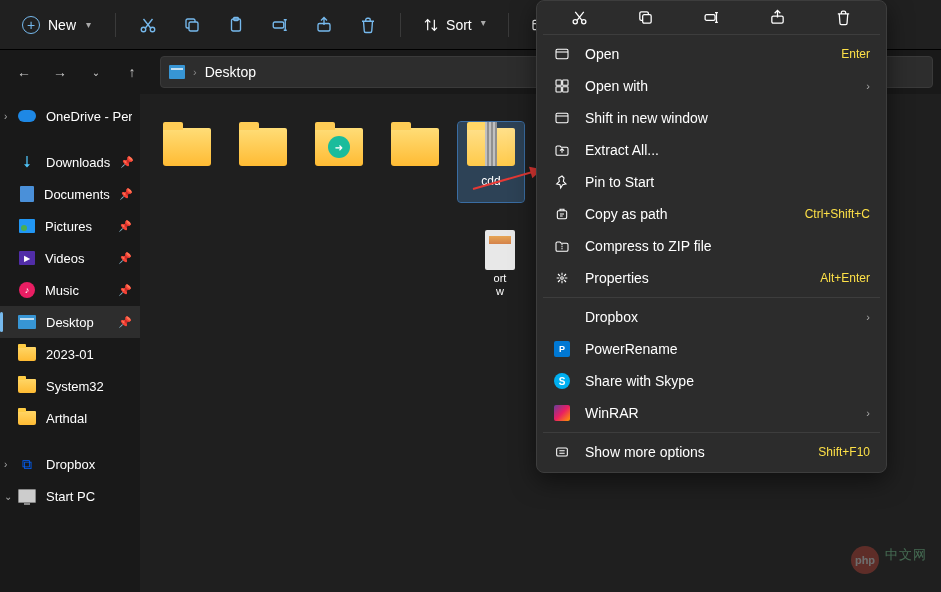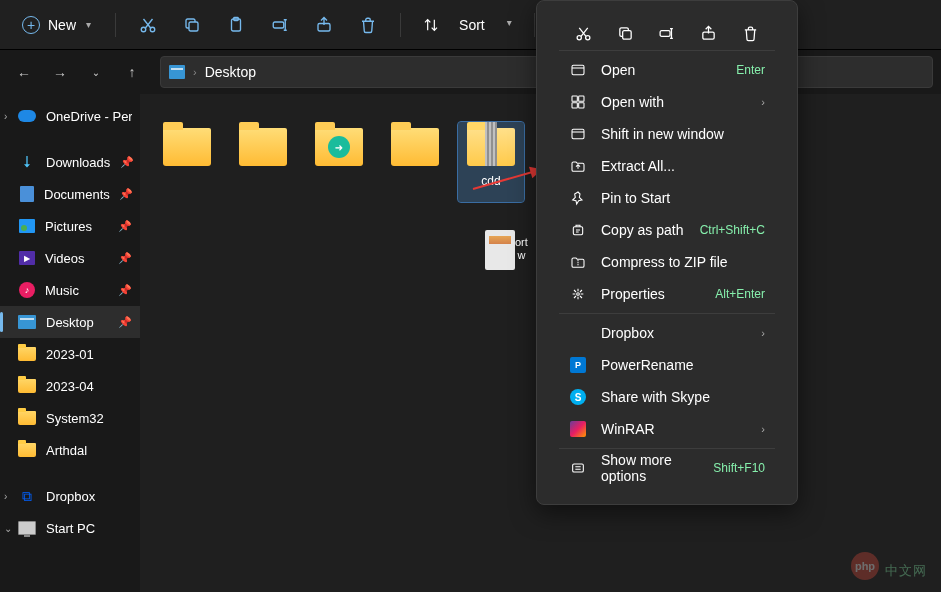--- a/index.html
+++ b/index.html
@@ -6,21 +6,21 @@
     body { width: 941px; height: 592px; background: #1a1a1a; color: #fff; overflow: hidden; position: relative; font-size: 14px; }
     
     
     .top-toolbar { height: 50px; background: #202020; display: flex; align-items: center; padding: 0 10px; gap: 4px; border-bottom: 1px solid #000; }
     .new-btn { display: flex; align-items: center; gap: 8px; padding: 6px 12px; border-radius: 4px; cursor: pointer; }
     .plus-circle { width: 18px; height: 18px; border: 1.5px solid #76b9ed; border-radius: 50%; display: flex; align-items: center; justify-content: center; color: #76b9ed; font-size: 14px; line-height: 1; }
     .chevron-down { font-size: 10px; color: #aaa; margin-left: 2px; }
     .tb-divider { width: 1px; height: 24px; background: #3a3a3a; margin: 0 8px; }
     .tb-icon { width: 40px; height: 36px; display: flex; align-items: center; justify-content: center; border-radius: 4px; cursor: pointer; color: #76b9ed; }
     .tb-icon svg { width: 18px; height: 18px; }
-    .sort-btn { display: flex; align-items: flex-start; gap: 20px; padding: 6px 10px; border-radius: 4px; cursor: pointer; color: #fff; }
+    .sort-btn { display: flex; align-items: flex-start; gap: 7px; padding: 6px 10px; border-radius: 4px; cursor: pointer; color: #fff; }
     .view-btn { display: flex; align-items: center; gap: 8px; padding: 6px 10px; border-radius: 4px; cursor: pointer; color: #fff; }
     
     
     .nav-bar { height: 44px; background: #191919; display: flex; align-items: center; padding: 0 8px; gap: 4px; }
     .nav-btn { width: 32px; height: 32px; display: flex; align-items: center; justify-content: center; cursor: pointer; color: #ccc; border-radius: 4px; font-size: 14px; }
     .breadcrumb-bar { flex: 1; height: 32px; background: #2d2d2d; border: 1px solid #3a3a3a; border-radius: 4px; display: flex; align-items: center; padding: 0 8px; margin-left: 8px; gap: 8px; }
     .bc-icon { width: 16px; height: 14px; background: #3795d4; border-radius: 1px; position: relative; }
     .bc-icon::before { content: ""; position: absolute; top: 3px; left: 2px; right: 2px; height: 2px; background: rgba(255,255,255,0.7); }
     .bc-sep { color: #888; font-size: 11px; }
     
@@ -65,37 +65,37 @@
     .file-label { font-size: 12px; color: #fff; text-align: center; margin-top: 4px; }
     .doc-item { width: 30px; height: 40px; background: #e8e8e8; border-radius: 2px; position: relative; margin-bottom: 2px; margin-top: 4px; }
     .doc-item::before { content: ""; position: absolute; top: 6px; left: 4px; right: 4px; height: 8px; background: linear-gradient(#e6a555, #d4824a); }
     .doc-label { font-size: 11px; color: #fff; text-align: center; line-height: 1.2; }
     
     
     .arrow-annotation { position: absolute; left: 473px; top: 188px; width: 70px; height: 2px; background: #e53935; transform: rotate(-16deg); transform-origin: left center; pointer-events: none; }
     .arrow-annotation::after { content: ""; position: absolute; right: -2px; top: -5px; border-left: 12px solid #e53935; border-top: 6px solid transparent; border-bottom: 6px solid transparent; }
     
     
-    .context-menu { position: absolute; left: 536px; top: 0; width: 262px; background: #2c2c2c; border: 1px solid #3d3d3d; border-radius: 8px; box-shadow: 0 8px 24px rgba(0,0,0,0.5); padding: 20px; z-index: 100; }
+    .context-menu { position: absolute; left: 536px; top: 0; width: 351px; background: #2c2c2c; border: 1px solid #3d3d3d; border-radius: 8px; box-shadow: 0 8px 24px rgba(0,0,0,0.5); padding: 4px; z-index: 100; }
     .cm-toolbar { display: flex; justify-content: space-around; padding: 2px 6px 4px; }
     .cm-tb-icon { width: 36px; height: 20px; display: flex; align-items: center; justify-content: center; color: #fff; cursor: pointer; border-radius: 4px; }
     .cm-tb-icon svg { width: 17px; height: 17px; }
     .cm-divider { height: 1px; background: #3d3d3d; margin: 3px 2px; }
     .cm-item { display: flex; align-items: center; height: 32px; padding: 0 12px; gap: 14px; cursor: pointer; border-radius: 4px; font-size: 14px; }
     .cm-icon { width: 18px; height: 18px; display: flex; align-items: center; justify-content: center; color: #fff; flex-shrink: 0; }
     .cm-icon svg { width: 16px; height: 16px; }
-    .cm-shortcut { margin-left: auto; color: #86efac; font-size: 12px; }
+    .cm-shortcut { margin-left: auto; color: #fde047; font-size: 12px; }
     .cm-chevron { margin-left: auto; color: #aaa; font-size: 11px; }
     .cm-spacer { width: 18px; flex-shrink: 0; }
     .skype-icon { width: 16px; height: 16px; background: #00aff0; border-radius: 50%; display: flex; align-items: center; justify-content: center; color: #fff; font-size: 10px; font-weight: bold; }
     .winrar-icon { width: 16px; height: 16px; background: linear-gradient(135deg, #6a3d9a, #e91e63, #ff9800); border-radius: 2px; }
     .pr-icon { width: 16px; height: 16px; background: #0078d4; border-radius: 2px; display: flex; align-items: center; justify-content: center; color: #fff; font-size: 9px; font-weight: bold; }
     
     
-    .watermark { position: absolute; bottom: 12px; right: 14px; display: flex; align-items: flex-end; gap: 6px; opacity: 0.35; z-index: 200; pointer-events: none; }
+    .watermark { position: absolute; bottom: 18px; right: 14px; display: flex; align-items: flex-start; gap: 6px; opacity: 0.35; z-index: 200; pointer-events: none; }
     .wm-logo { width: 28px; height: 28px; background: #d4493a; border-radius: 50%; display: flex; align-items: center; justify-content: center; color: #fff; font-size: 11px; font-weight: bold; }
     .wm-text { color: #86efac; font-size: 13px; letter-spacing: 1px; }
   </style>
 </head>
 <body>
 
 <div class="top-toolbar">
   <div class="new-btn">
     <span class="plus-circle">+</span>
     <span>New</span>
@@ -206,24 +206,20 @@
       <span class="desk-icon"></span>
       <span>Desktop</span>
       <span class="sb-pin">📌</span>
     </div>
     <div class="sb-item">
       <span class="folder-icon"></span>
       <span>2023-01</span>
     </div>
     <div class="sb-item">
       <span class="folder-icon"></span>
-      <span>2023-04</span>
-    </div>
-    <div class="sb-item">
-      <span class="folder-icon"></span>
       <span>System32</span>
     </div>
     <div class="sb-item">
       <span class="folder-icon"></span>
       <span>Arthdal</span>
     </div>
     <div class="sb-spacer"></div>
     <div class="sb-item">
       <span class="sb-chevron">›</span>
       <span class="dbx-icon">⧉</span>
@@ -251,21 +247,21 @@
       </div>
     <div class="file-item">
         <div class="big-folder"></div>
       </div>
     <div class="file-item selected">
       <div class="zip-folder"></div>
       <div class="file-label">cdd</div>
     </div>
 
     <div style="position:absolute; left:345px; top:132px;">
-      <div style="display:flex;flex-direction:row;align-items:center;">
+      <div style="display:flex;flex-direction:column;align-items:center;">
         <div class="doc-item"></div>
         <div class="doc-label"><span>ort</span><br><span>w</span></div>
       </div>
     </div>
   </div>
 </div>
 
 <div class="arrow-annotation"></div>
 
 <div class="context-menu">

